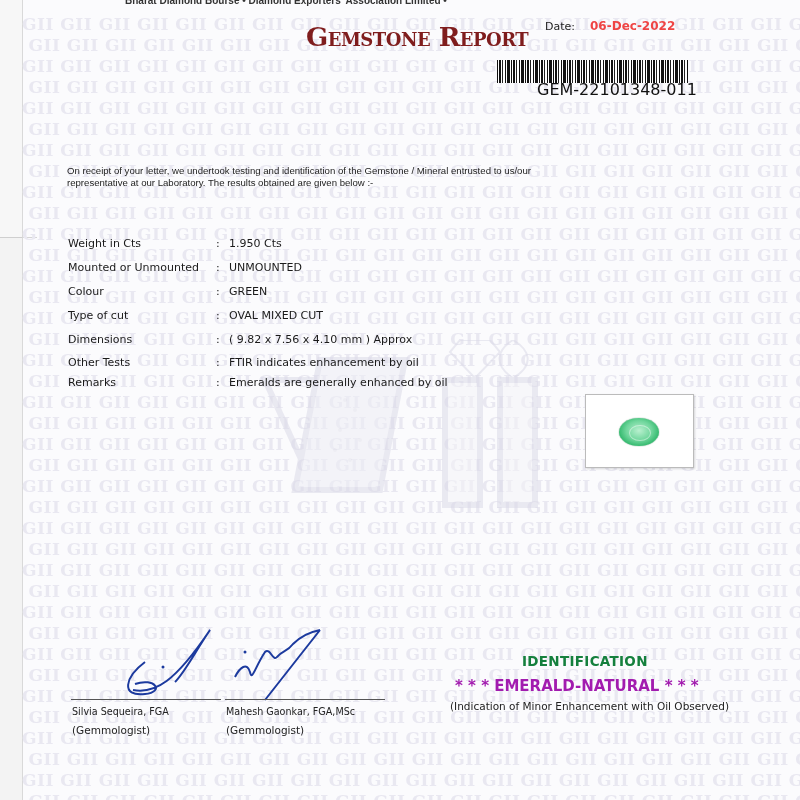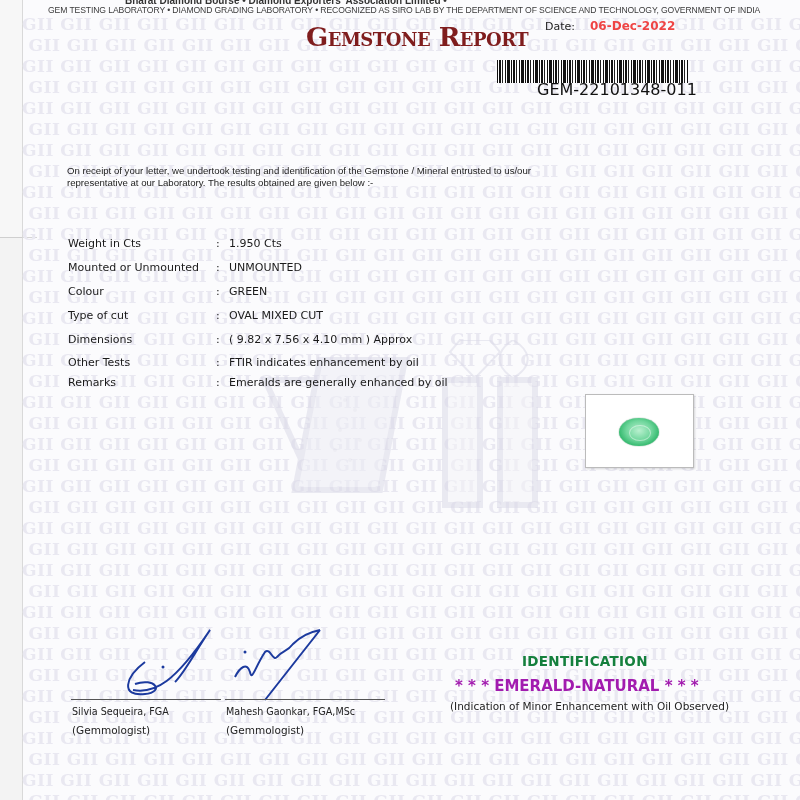--- a/index.html
+++ b/index.html
@@ -166,21 +166,20 @@
       <circle cx="100" cy="60" r="2"></circle>
         <circle cx="110" cy="70" r="2"></circle>
         <circle cx="95" cy="90" r="2"></circle>
       <circle cx="115" cy="100" r="2"></circle>
         <circle cx="105" cy="120" r="2"></circle>
         <circle cx="90" cy="110" r="2"></circle>
     </g>
   </svg>
 
   <div class="header-line1">Bharat Diamond Bourse  •  Diamond Exporters' Association Limited  •</div>
-  <div class="header-line2">GEM TESTING LABORATORY • DIAMOND GRADING LABORATORY • RECOGNIZED AS SIRO LAB BY THE DEPARTMENT OF SCIENCE AND TECHNOLOGY, GOVERNMENT OF INDIA</div>
 
   <div class="title">Gemstone Report</div>
 
   <div class="date-label">Date:</div>
   <div class="date-value">06-Dec-2022</div>
 
   <div class="barcode"></div>
   <div class="report-no">GEM-22101348-011</div>
 
   <div class="intro">On receipt of your letter, we undertook testing and identification of the Gemstone / Mineral entrusted to us/our representative at our Laboratory. The results obtained are given below :-</div>

